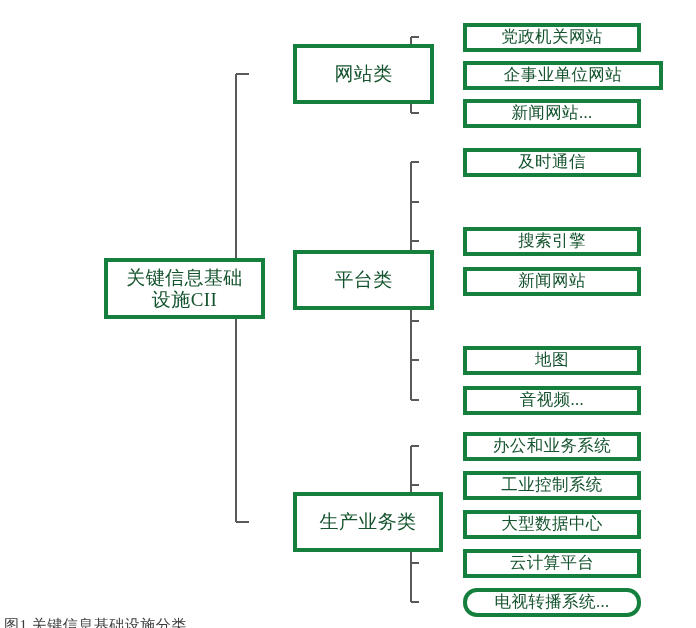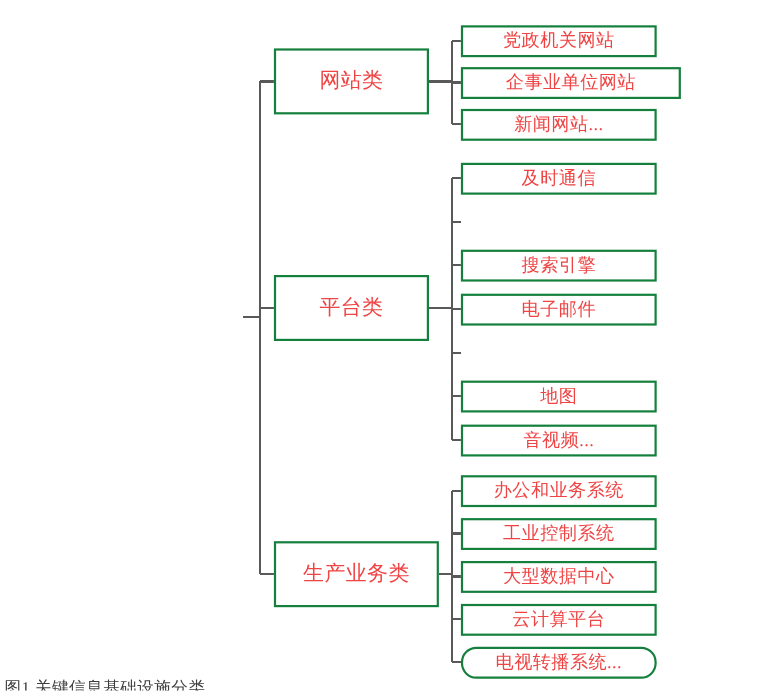--- a/index.html
+++ b/index.html
@@ -29,29 +29,30 @@
     width: 696px;
     height: 628px;
     pointer-events: none;
   }
 
   
   .node {
     position: absolute;
     box-sizing: border-box;
     background: #ffffff;
-    border: 2px solid #15803d;
+    border: 4px solid #15803d;
     display: flex;
     align-items: center;
     justify-content: center;
     text-align: center;
     line-height: 1.12;
-    color: #ef4444;
+    color: #14532d;
     letter-spacing: 0.4px;
     z-index: 2;
+    margin-left: 44px;
   }
 
   .node-root {
     font-size: 19px;
     font-weight: 400;
     white-space: pre-line;
   }
 
   .node-category {
     font-size: 19px;
@@ -111,39 +112,41 @@
       <line x1="399" y1="522" x2="411" y2="522"></line>
       <line x1="411" y1="446" x2="411" y2="602"></line>
       <line x1="411" y1="446" x2="419" y2="446"></line>
       <line x1="411" y1="485" x2="419" y2="485"></line>
       <line x1="411" y1="524" x2="419" y2="524"></line>
       <line x1="411" y1="563" x2="419" y2="563"></line>
       <line x1="411" y1="602" x2="419" y2="602"></line>
     </g>
   </svg>
 
+  <div class="node node-root" style="left:60px; top:258px; width:161px; height:61px;">关键信息基础
+设施CII</div>
 
   <div class="node node-category" style="left:249px; top:44px; width:141px; height:60px;">网站类</div>
 
   <div class="node node-category" style="left:249px; top:250px; width:141px; height:60px;">平台类</div>
 
   <div class="node node-category" style="left:249px; top:492px; width:150px; height:60px;">生产业务类</div>
 
   <div class="node node-leaf" style="left:419px; top:23px; width:178px; height:29px;">党政机关网站</div>
 
   <div class="node node-leaf" style="left:419px; top:61px; width:200px; height:29px;">企事业单位网站</div>
 
   <div class="node node-leaf" style="left:419px; top:99px; width:178px; height:29px;">新闻网站...</div>
 
   <div class="node node-leaf" style="left:419px; top:148px; width:178px; height:29px;">及时通信</div>
 
 
   <div class="node node-leaf" style="left:419px; top:227px; width:178px; height:29px;">搜索引擎</div>
 
-  <div class="node node-leaf" style="left:419px; top:267px; width:178px; height:29px;">电子邮件</div>
+  <div class="node node-leaf" style="left:419px; top:267px; width:178px; height:29px;">新闻网站</div>
 
 
   <div class="node node-leaf" style="left:419px; top:346px; width:178px; height:29px;">地图</div>
 
   <div class="node node-leaf" style="left:419px; top:386px; width:178px; height:29px;">音视频...</div>
 
   <div class="node node-leaf" style="left:419px; top:432px; width:178px; height:29px;">办公和业务系统</div>
 
   <div class="node node-leaf" style="left:419px; top:471px; width:178px; height:29px;">工业控制系统</div>
 

